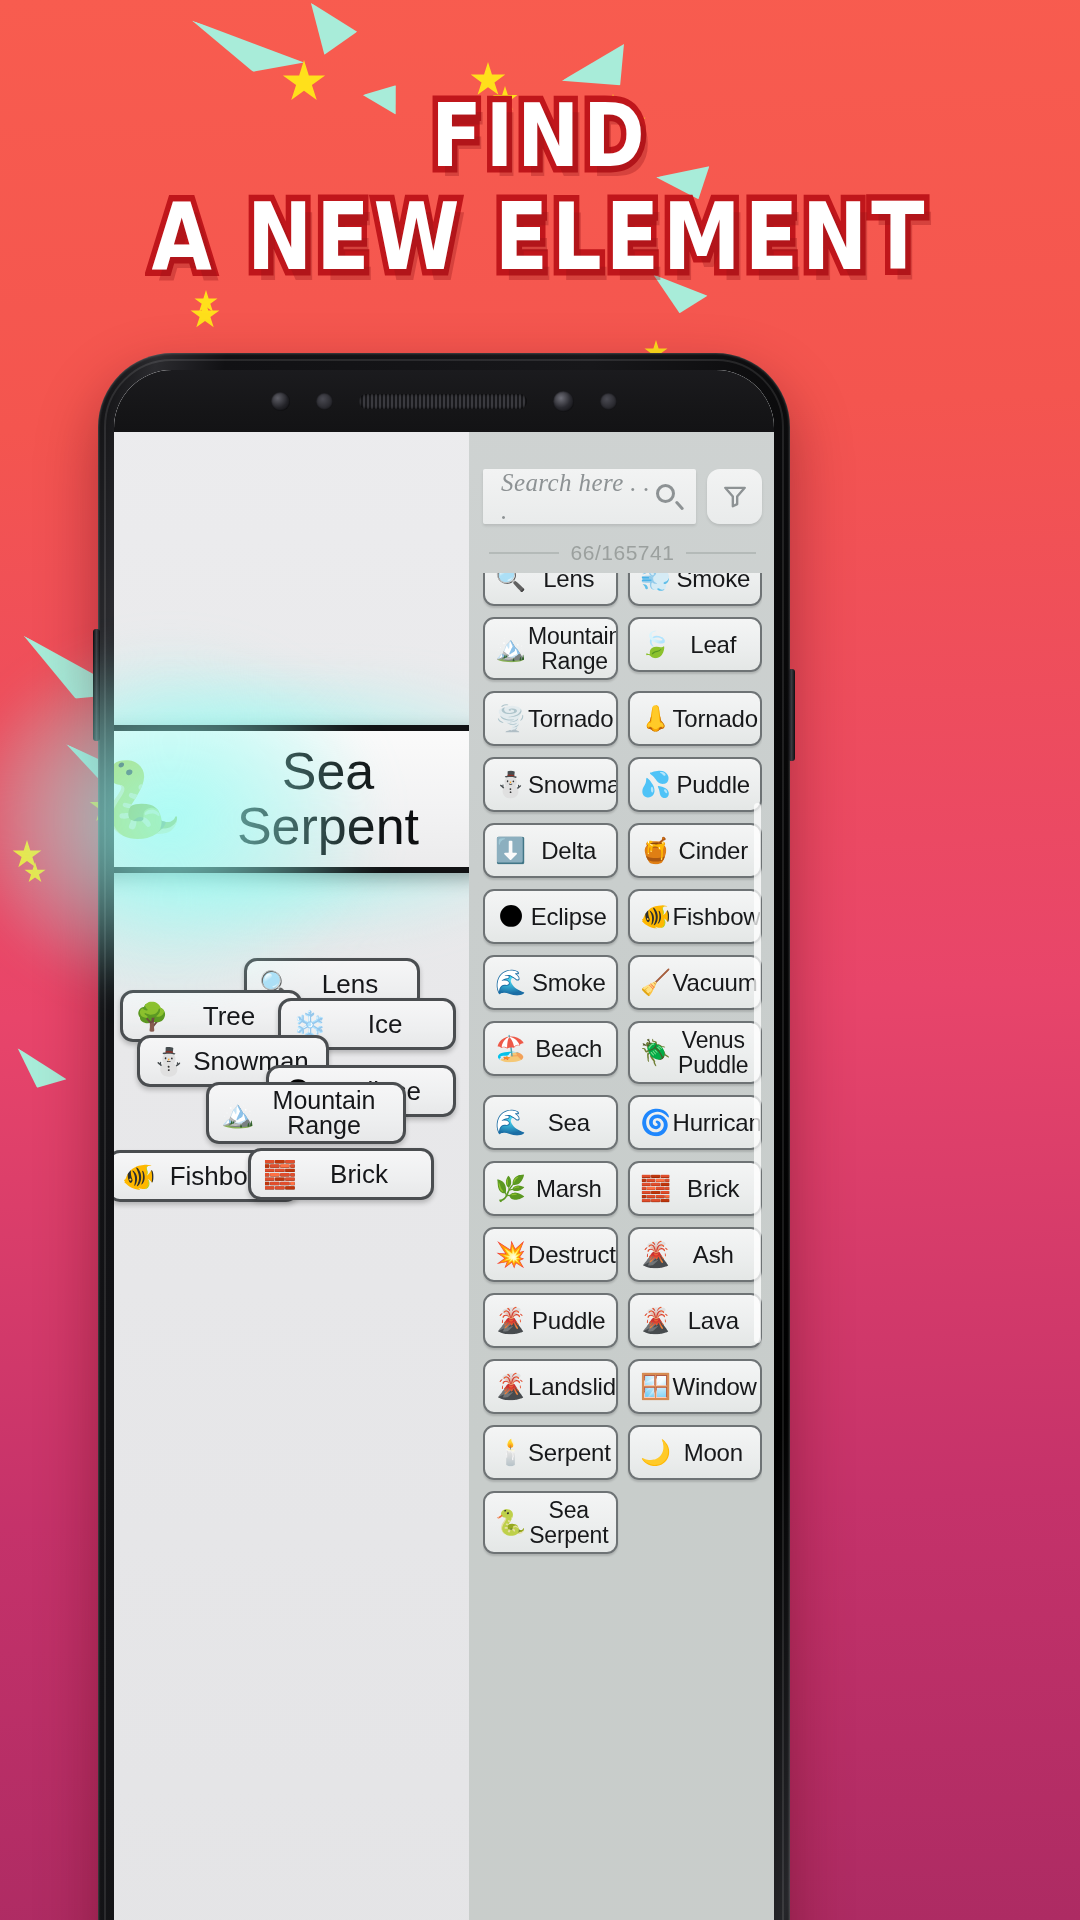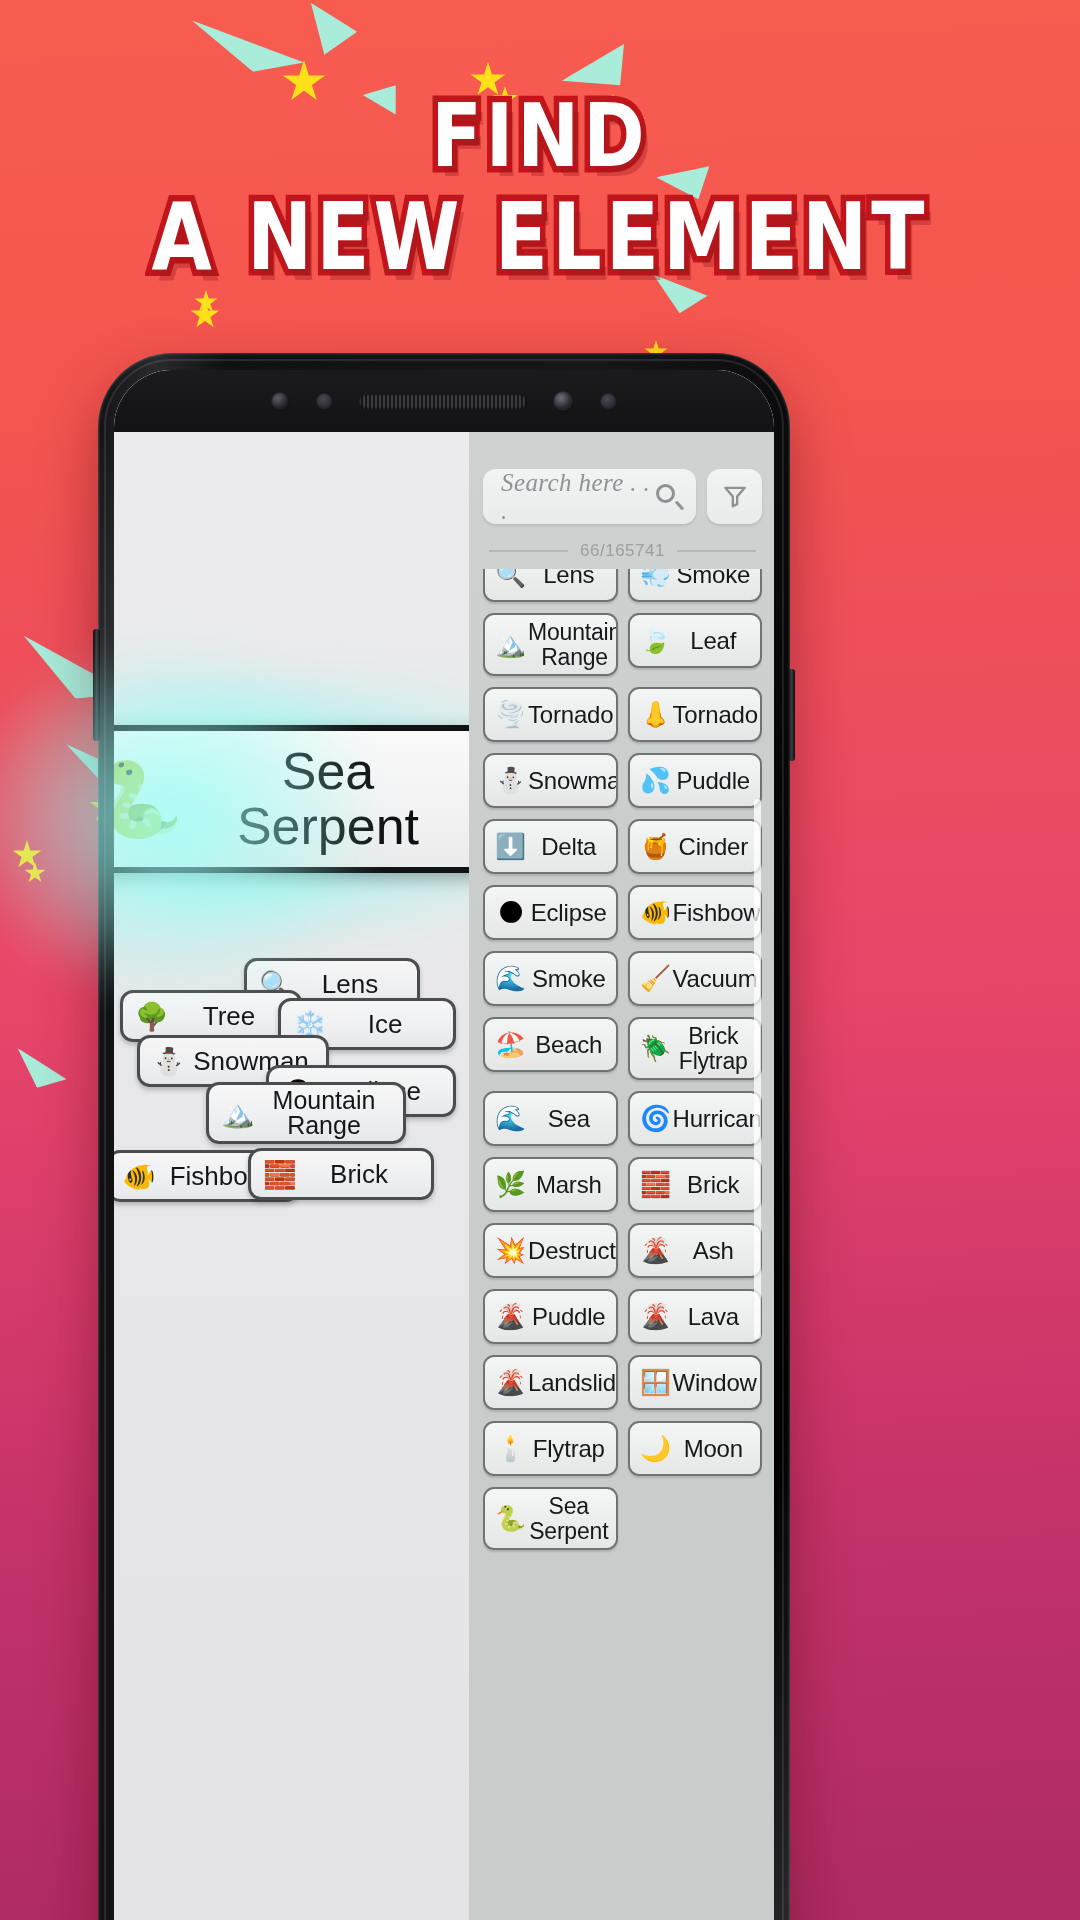--- a/index.html
+++ b/index.html
@@ -119,21 +119,21 @@
     background: linear-gradient(180deg,#cfd3d2 0%, #c9cecd 30%, #c8cdcb 65%, #c9cdcb 100%);
     padding: 62px 12px 0 14px;
     overflow: hidden;
   }
 
   
   .search-row { display: flex; align-items: center; gap: 11px; margin-top: 37px; }
   .search-box {
     flex: 1;
     height: 55px;
-    border-radius: 13px;
+    border-radius: 2px;
     background: linear-gradient(180deg,#f2f3f3,#e9ebeb);
     box-shadow: 0 2px 3px rgba(0,0,0,0.10);
     display: flex; align-items: center;
     padding: 0 14px 0 18px;
   }
   .search-placeholder {
     flex: 1;
     font-family: "Liberation Serif", serif;
     font-style: italic;
     font-size: 25px;
@@ -159,21 +159,21 @@
     display:flex; align-items:center; justify-content:center;
   }
   .funnel { width: 26px; height: 27px; }
 
   
   .counter-row {
     display: flex; align-items: center; gap: 12px;
     margin: 17px 6px 8px 6px;
   }
   .counter-row .rule { flex: 1; height: 2px; background: #b4bab8; }
-  .counter-text { font-size: 17px; color: #9ba09e; letter-spacing: 0.5px; }
+  .counter-text { font-size: 21px; color: #9ba09e; letter-spacing: 0.5px; }
 
   
   .list-wrap { position: relative; height: 1180px; overflow: hidden; }
   .list {
     display: grid;
     grid-template-columns: 1fr 1fr;
     gap: 11px 10px;
     margin-top: -22px;
   }
   .elem {
@@ -434,21 +434,21 @@
             <div class="elem">
               <span class="emj">🧹</span>
               <span class="nm">Vacuum</span>
             </div>
             <div class="elem">
               <span class="emj">🏖️</span>
               <span class="nm">Beach</span>
             </div>
             <div class="elem two">
               <span class="emj">🪲</span>
-              <span class="nm">Brick Flytrap</span>
+              <span class="nm">Venus Puddle</span>
             </div>
             <div class="elem">
               <span class="emj">🌊</span>
               <span class="nm">Sea</span>
             </div>
             <div class="elem">
               <span class="emj">🌀</span>
               <span class="nm">Hurricane</span>
             </div>
             <div class="elem">
@@ -478,21 +478,21 @@
             <div class="elem">
               <span class="emj">🌋</span>
               <span class="nm">Landslide</span>
             </div>
             <div class="elem">
               <span class="emj">🪟</span>
               <span class="nm">Window</span>
             </div>
             <div class="elem">
               <span class="emj">🕯️</span>
-              <span class="nm">Flytrap</span>
+              <span class="nm">Serpent</span>
             </div>
             <div class="elem">
               <span class="emj">🌙</span>
               <span class="nm">Moon</span>
             </div>
             <div class="elem two">
               <span class="emj">🐍</span>
               <span class="nm">Sea Serpent</span>
             </div>
           </div>

